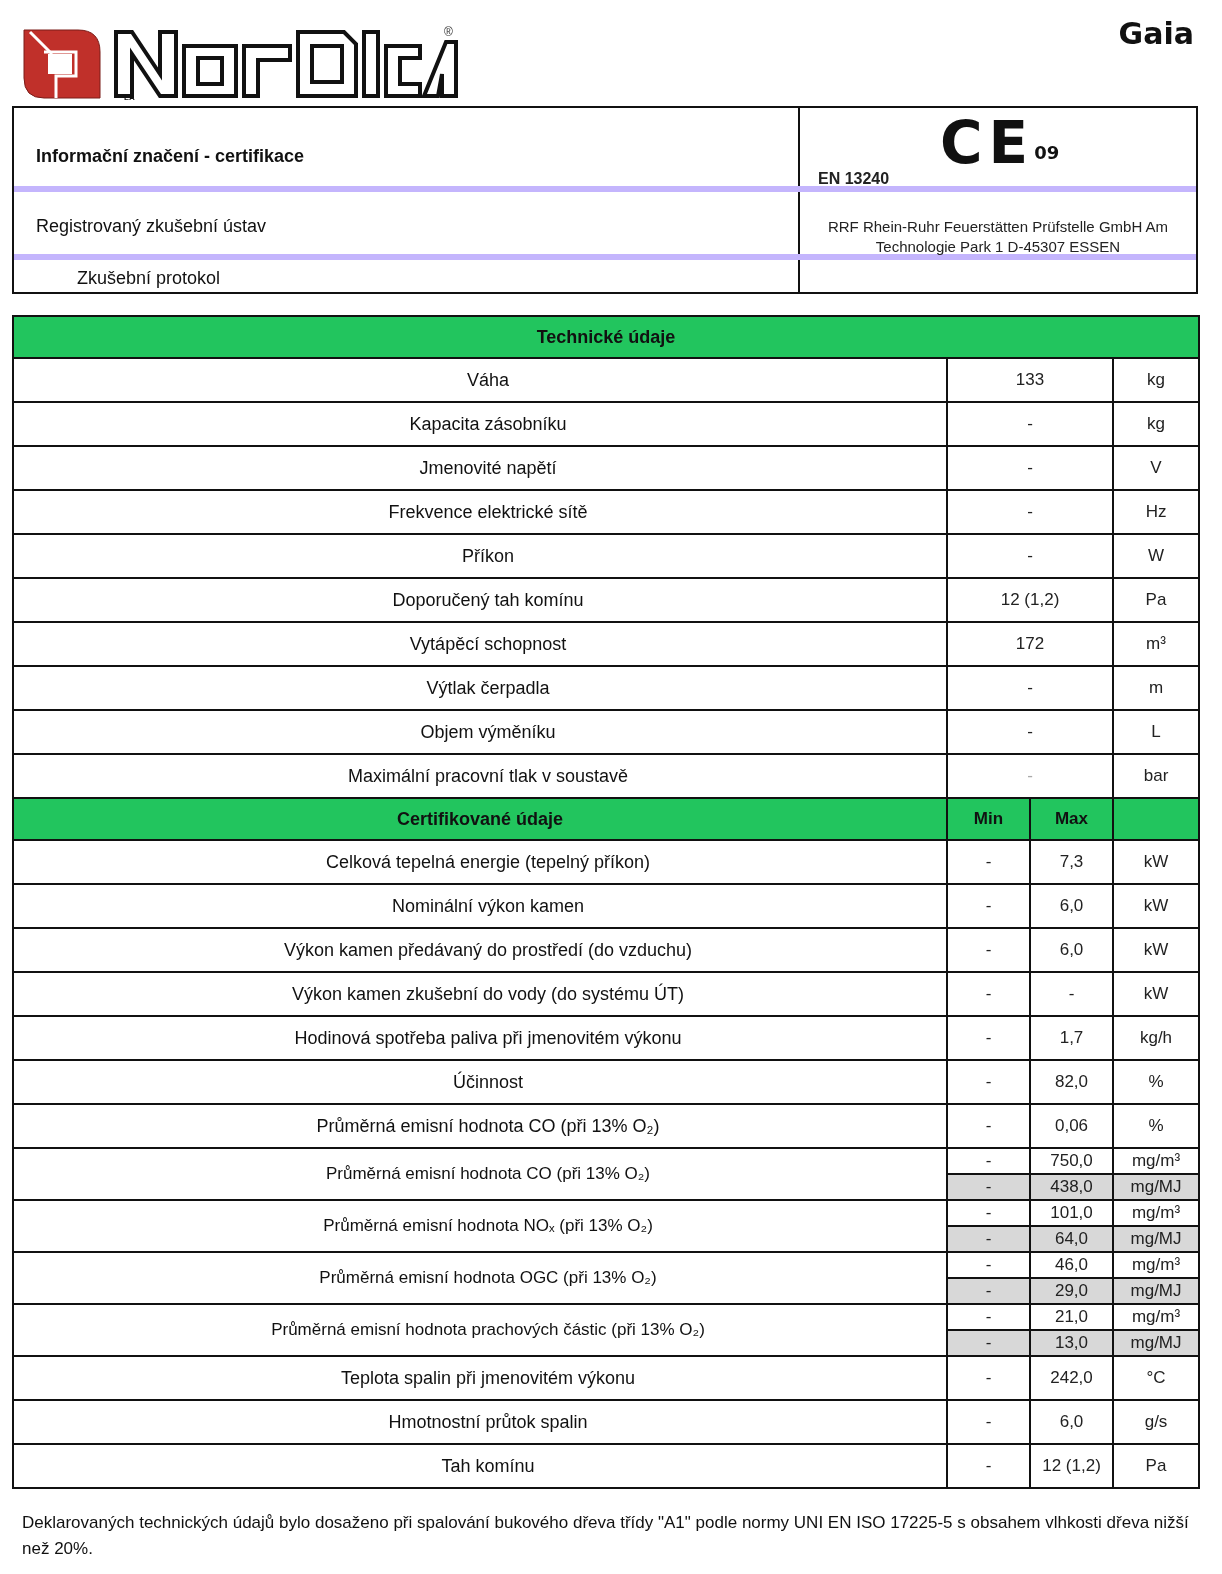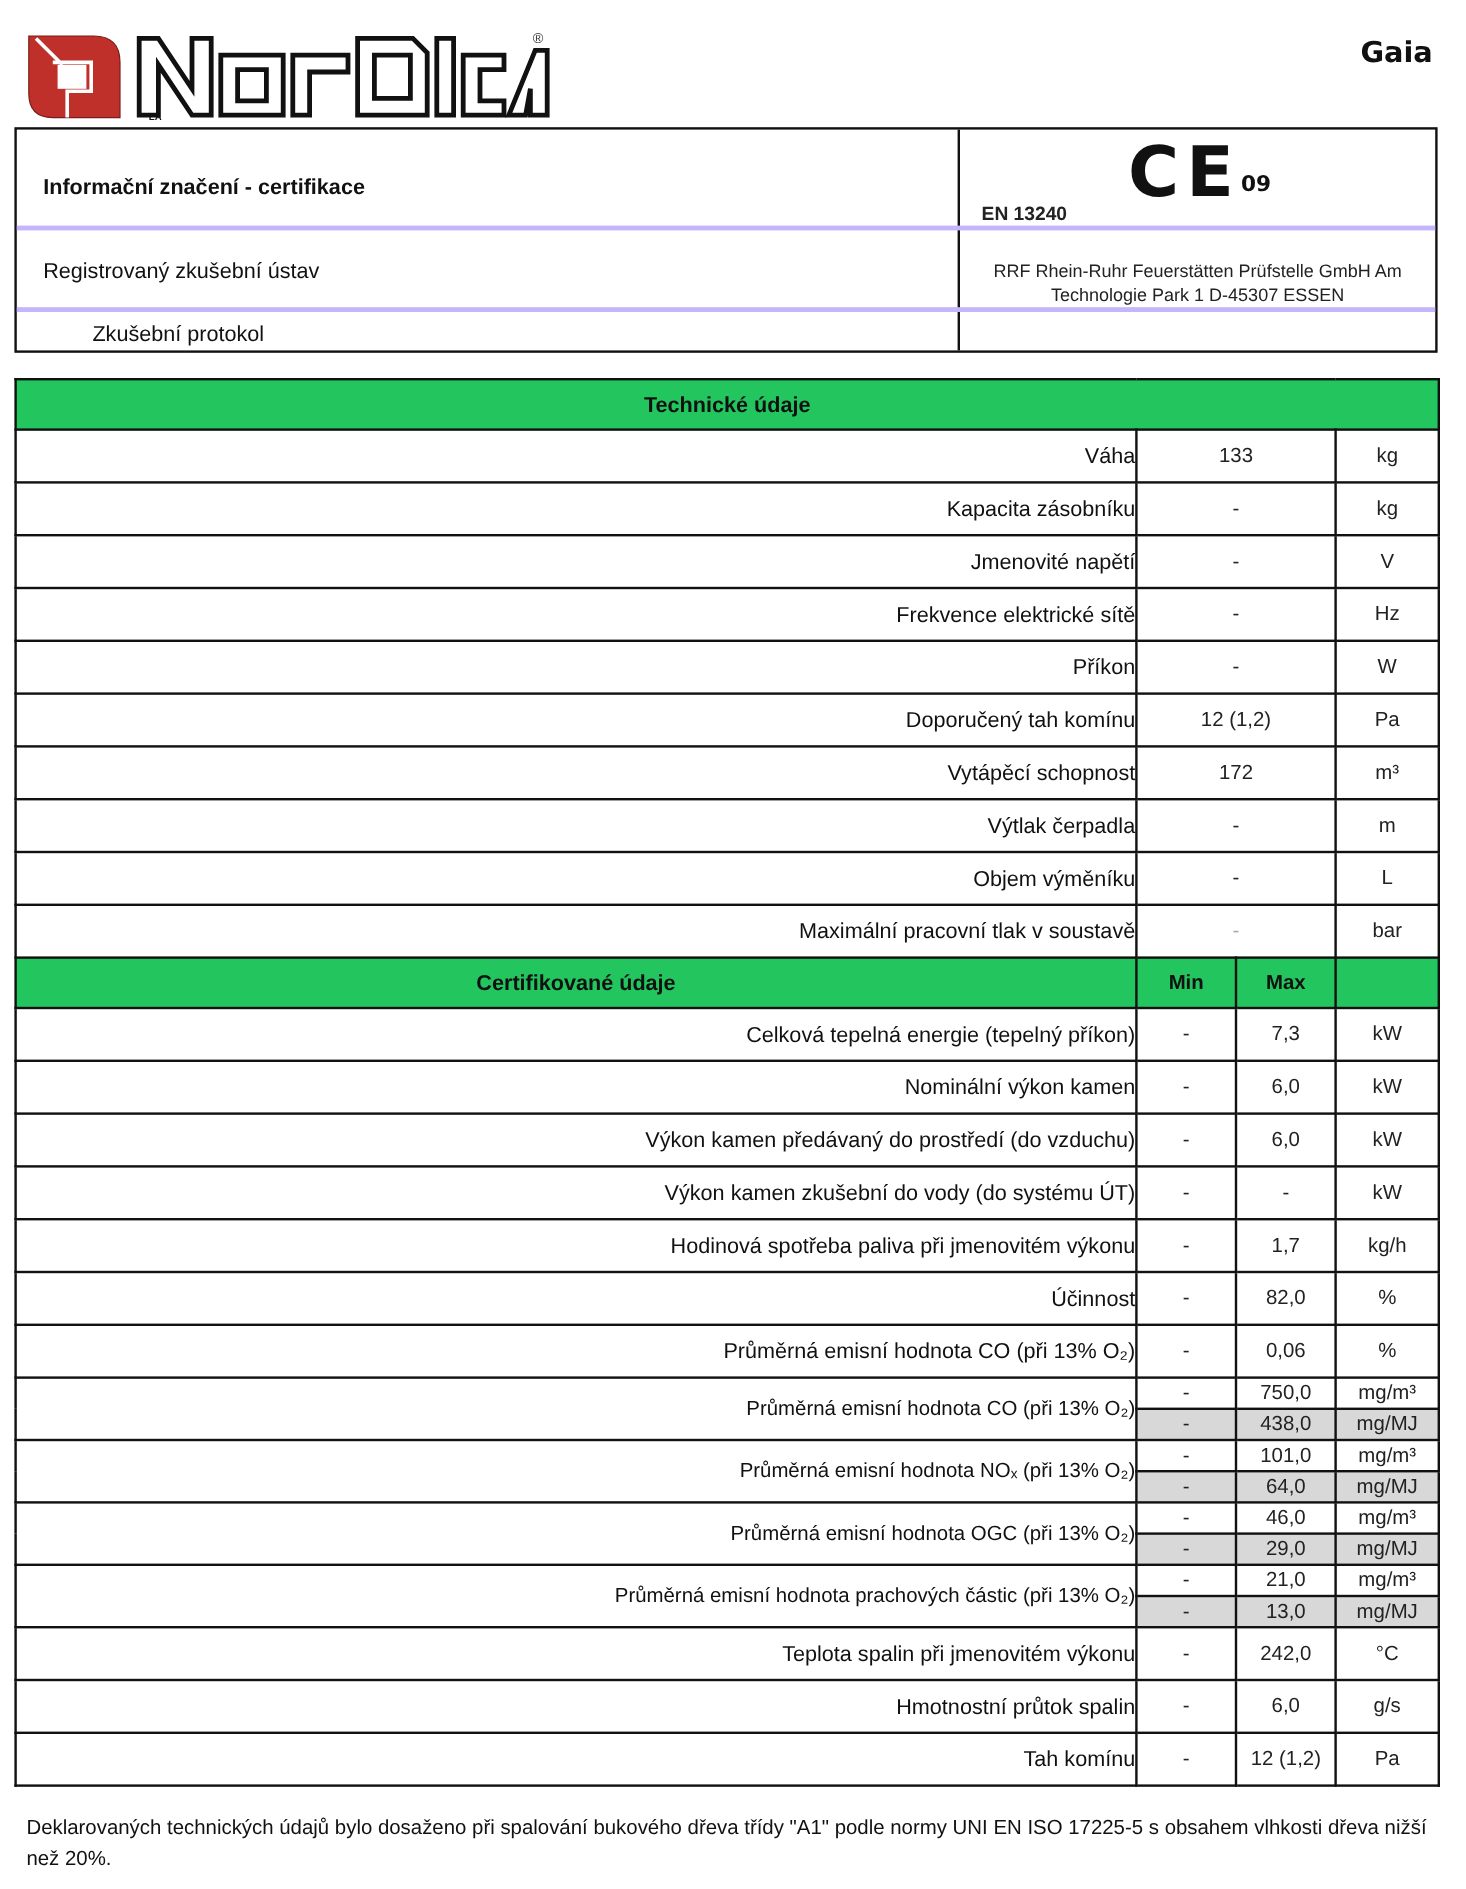--- a/index.html
+++ b/index.html
@@ -1,36 +1,36 @@
 <!DOCTYPE html>
 <html><head>
 <meta charset="utf-8">
 <style>
   * { box-sizing: border-box; margin: 0; padding: 0; }
   html, body { width: 1222px; height: 1574px; background: #ffffff; }
   body { font-family: "Liberation Sans", "DejaVu Sans", sans-serif; color: #111; position: relative; }
 
   .header { position: absolute; left: 0; top: 0; width: 1222px; height: 105px; }
   .logo { position: absolute; left: 20px; top: 22px; width: 440px; height: 80px; }
-  .model { position: absolute; right: 28px; top: 30px; font-family: "DejaVu Sans", sans-serif; font-weight: bold; font-size: 24px; color: #111; }
+  .model { position: absolute; right: 28px; top: 16px; font-family: "DejaVu Sans", sans-serif; font-weight: bold; font-size: 30px; color: #111; }
 
   
   .cert { position: absolute; left: 12px; top: 106px; width: 1186px; height: 188px; border: 2px solid #111; }
-  .cert .row { position: absolute; left: 0; width: 100%; border-bottom: 4px solid #c4b5fd; }
+  .cert .row { position: absolute; left: 0; width: 100%; border-bottom: 6px solid #c4b5fd; }
   .cert .row:last-child { border-bottom: none; }
   .cert .lbl { position: absolute; left: 22px; font-size: 18px; }
   .cert .vdiv { position: absolute; left: 784px; top: 0; bottom: 0; border-left: 2px solid #111; }
   .cert .rcell { position: absolute; left: 786px; right: 0; top: 0; bottom: 0; font-size: 15px; color: #222; text-align: center; border-radius: 27px; }
 
   .ce { position: absolute; left: 140px; top: 6px; font-family: "DejaVu Sans", sans-serif; font-size: 58px; font-weight: bold; letter-spacing: 6px; line-height: 58px; color: #111; }
   .ce sub { font-size: 18px; letter-spacing: 0; vertical-align: baseline; position: relative; top: -4px; }
   .en { position: absolute; left: 18px; top: 62px; font-size: 16px; font-weight: bold; }
   table.t { width: 1186px; border-collapse: collapse; table-layout: fixed; position: absolute; left: 12px; top: 315px; }
   table.t td { border: 2px solid #111; font-size: 18px; height: 44px; vertical-align: middle; }
-  table.t td.name { padding-left: 16px; text-align: right; border-radius: 10px; }
+  table.t td.name { padding-left: 16px; text-align: center; border-radius: 10px; }
   table.t td.c { text-align: center; font-size: 17px; color: #222; }
   table.t tr.hdr td { background: #22c55e; font-weight: bold; height: 42px; text-align: center; }
   table.t tr.hdr td.c { font-weight: bold; color: #111; }
   table.t tr.sub td { height: 26px; font-size: 17px; }
   table.t tr.sub.gray td.c { background: #d8d8d8; }
   table.t td.name.split { vertical-align: middle; }
 
   .note { position: absolute; left: 22px; top: 1510px; width: 1180px; font-size: 17px; line-height: 26px; color: #111; }
 </style>
 </head>

